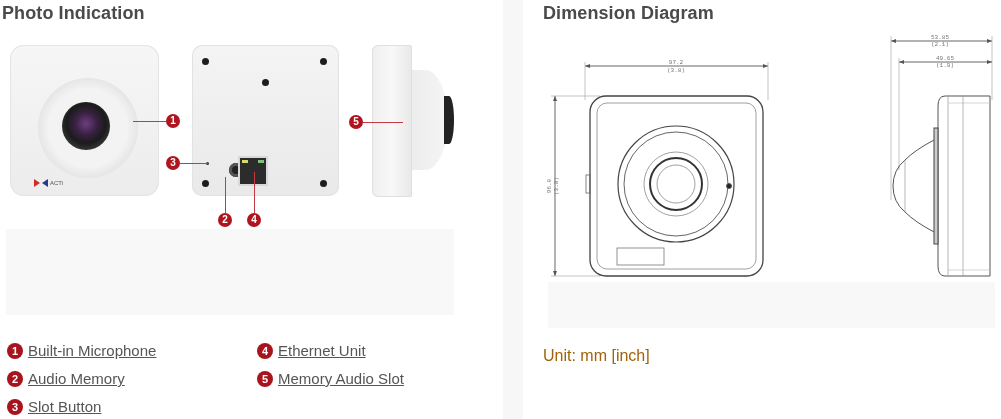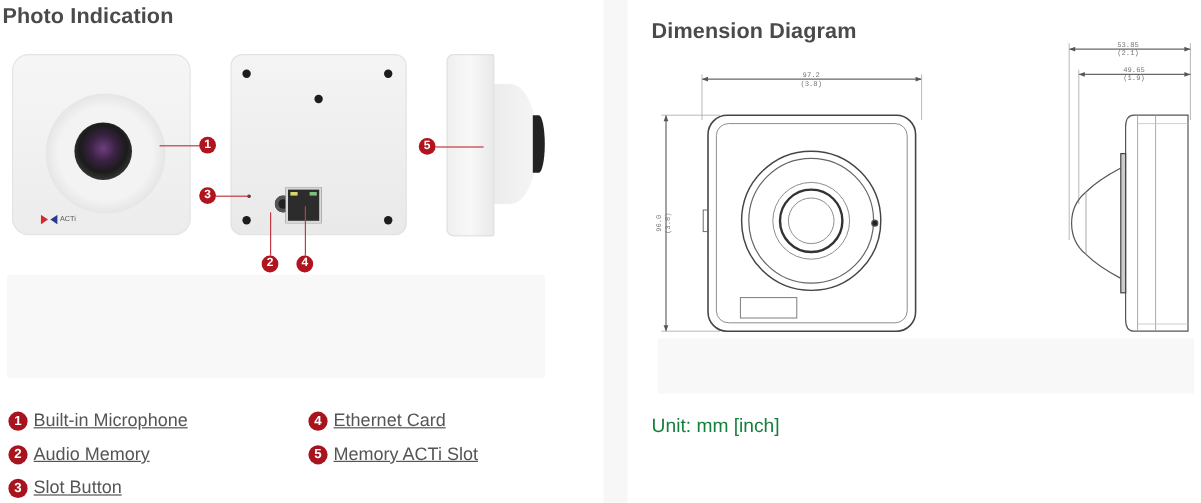--- a/index.html
+++ b/index.html
@@ -1,21 +1,21 @@
 <!DOCTYPE html>
 <html><head>
 <meta charset="utf-8">
 <style>
   * { box-sizing: border-box; margin: 0; padding: 0; }
   html, body { width: 1001px; height: 419px; background: #ffffff; overflow: hidden; }
   body { position: relative; font-family: "Liberation Sans", "DejaVu Sans", sans-serif; color: #555; }
 
   .heading { position: absolute; font-size: 18px; font-weight: bold; color: #4a4a4a; letter-spacing: 0.1px; }
   #photo-heading { left: 2px; top: 3px; }
-  #dim-heading { left: 543px; top: 16px; }
+  #dim-heading { left: 543px; top: 3px; }
 
   .divider { position: absolute; left: 503px; top: 0; width: 20px; height: 419px; background: #f7f7f7; }
   .photo-shadow { position: absolute; left: 6px; top: 229px; width: 448px; height: 86px; background: #f8f8f8; }
 
   
   .cam-front { position: absolute; left: 10px; top: 45px; width: 149px; height: 151px; background: linear-gradient(180deg,#f6f6f6,#ececec); border-radius: 14px; box-shadow: inset 0 0 0 1px #e4e4e4; }
   .cam-front .bezel { position: absolute; left: 28px; top: 33px; width: 100px; height: 100px; border-radius: 50%; background: radial-gradient(circle,#f3f3f3 55%,#e6e6e6 70%,#f0f0f0 80%); }
   .cam-front .lens { position: absolute; left: 52px; top: 57px; width: 48px; height: 48px; border-radius: 50%; background: radial-gradient(circle at 50% 45%, #6e3f7e 0%, #3a2244 30%, #1b1b1b 55%, #3e3e3e 80%, #202020 100%); }
   .cam-front .logo { position: absolute; left: 25px; top: 135px; font-size: 6px; color: #555; }
   .cam-front .logo-mark { position: absolute; left: 24px; top: 134px; width: 14px; height: 8px; }
@@ -36,21 +36,21 @@
 
   .callout { position: absolute; width: 14px; height: 14px; border-radius: 50%; background: #b0141f; color: #fff; font-size: 10px; font-weight: bold; text-align: center; line-height: 14px; }
   .leader { position: absolute; background: #c23a42; }
 
   
   .legend { position: absolute; font-size: 15px; color: #555; }
   .legend .item { position: absolute; white-space: nowrap; height: 20px; }
   .legend .num { position: absolute; left: 0; top: 2px; width: 16px; height: 16px; border-radius: 50%; background: #a8141e; color: #fff; font-size: 11px; font-weight: bold; text-align: center; line-height: 16px; }
   .legend .lbl { position: absolute; left: 21px; top: 1px; text-decoration: underline; }
   .dim-shadow { position: absolute; left: 548px; top: 282px; width: 447px; height: 46px; background: #f8f8f8; }
-  .unit { position: absolute; left: 543px; top: 347px; font-size: 16px; color: #15803d; }
+  .unit { position: absolute; left: 543px; top: 347px; font-size: 16px; color: #a16207; }
 </style>
 </head>
 <body>
 
 <div class="heading" id="photo-heading">Photo Indication</div>
 <div class="heading" id="dim-heading">Dimension Diagram</div>
 
 <div class="divider"></div>
 
 <div class="photo-shadow"></div>
@@ -106,25 +106,25 @@
   <div class="item" style="left:7px;top:369px;">
     <span class="num">2</span>
     <span class="lbl">Audio Memory</span>
   </div>
   <div class="item" style="left:7px;top:397px;">
     <span class="num">3</span>
     <span class="lbl">Slot Button</span>
   </div>
   <div class="item" style="left:257px;top:341px;">
     <span class="num">4</span>
-    <span class="lbl">Ethernet Card</span>
+    <span class="lbl">Ethernet Unit</span>
   </div>
   <div class="item" style="left:257px;top:369px;">
     <span class="num">5</span>
-    <span class="lbl">Memory ACTi Slot</span>
+    <span class="lbl">Memory Audio Slot</span>
   </div>
 </div>
 
 <div class="dim-shadow"></div>
 
 <svg style="position:absolute;left:0;top:0;" width="1001" height="419">
   <g stroke="#555" fill="none" stroke-width="1">
 
     <line x1="585" y1="66" x2="768" y2="66" stroke="#666"></line>
     <polygon points="585,66 590,64 590,68" fill="#555" stroke="none"></polygon>

